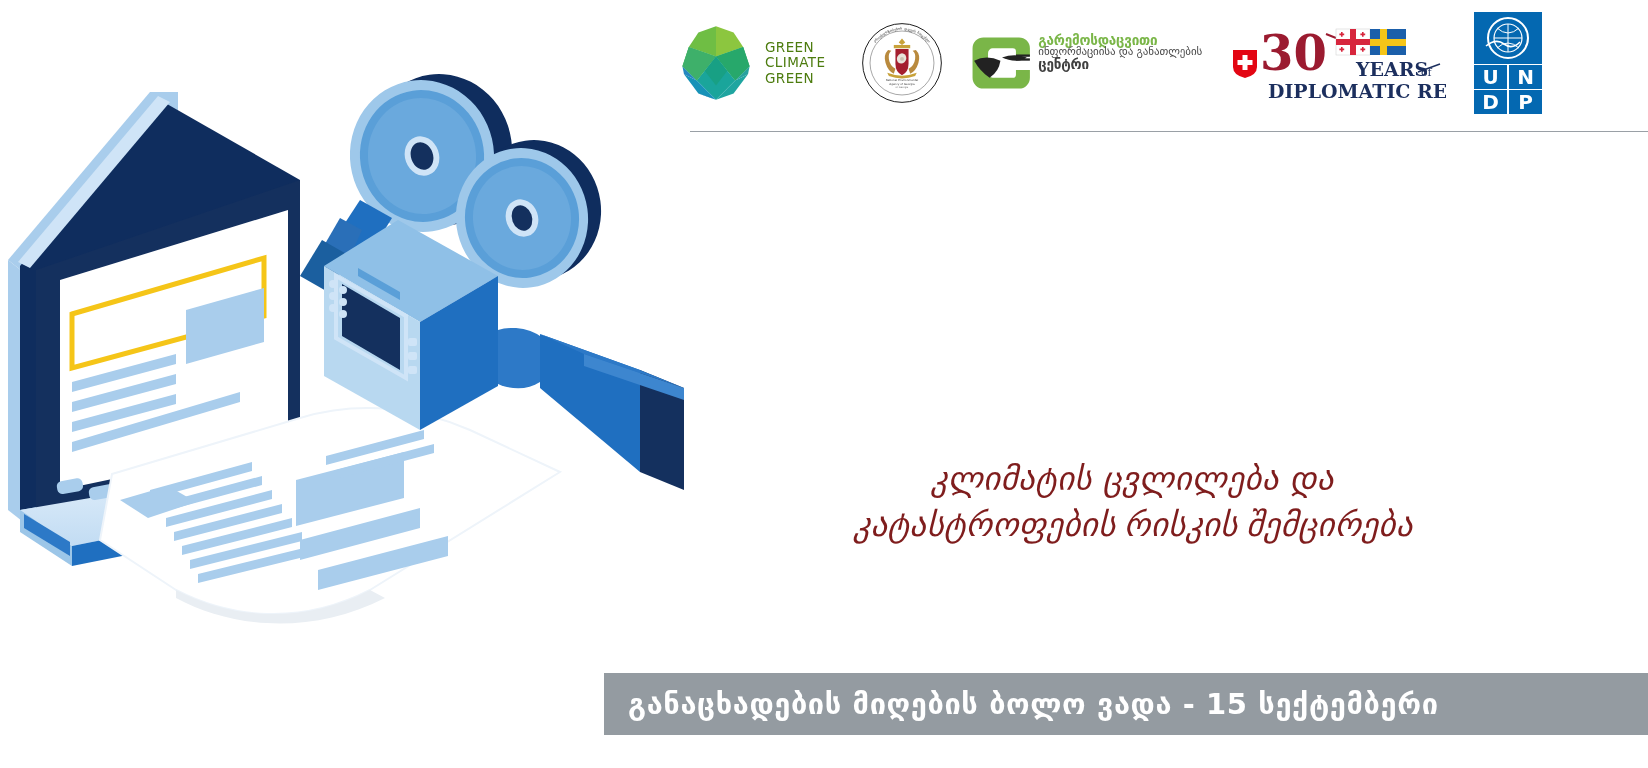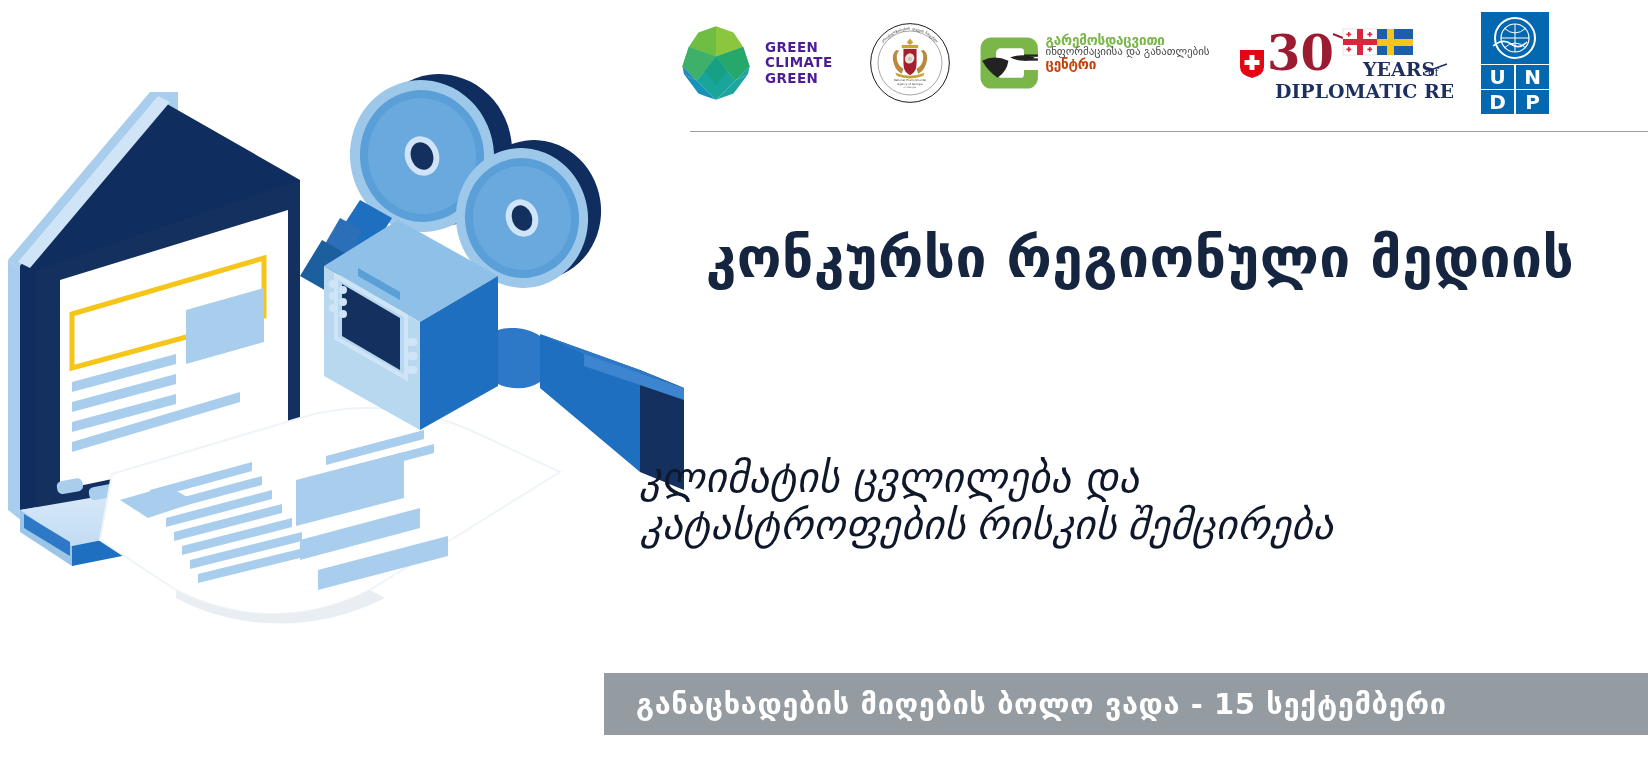--- a/index.html
+++ b/index.html
@@ -19,30 +19,30 @@
   .logo-strip{
     position:absolute;left:676px;top:8px;width:972px;height:110px;
     display:flex;align-items:center;gap:0px;
   }
   .logo{display:flex;align-items:center;flex:0 0 auto;}
 
   .gcf{margin-left:0px;}
   .gcf svg{display:block;}
   .gcf-text{
     font-family:"DejaVu Sans","Liberation Sans",sans-serif;
-    font-weight:bold;font-size:13.5px;line-height:15.5px;
-    color:#4c1d95;letter-spacing:.4px;margin-left:9px;
+    font-weight:normal;font-size:13.5px;line-height:15.5px;
+    color:#4d7c0f;letter-spacing:.4px;margin-left:9px;
   }
 
   .emblem{margin-left:36px;}
   .eiec{margin-left:28px;display:flex;align-items:flex-start;}
   .eiec-text{margin-left:5px;}
   .eiec-l1{font-size:13.5px;font-weight:bold;color:#7ab648;line-height:13px;letter-spacing:-.2px;}
   .eiec-l2{font-size:11px;font-weight:normal;color:#4a4a4a;line-height:10px;letter-spacing:-.1px;}
-  .eiec-l3{font-size:13.5px;font-weight:bold;color:#c2410c;line-height:14px;letter-spacing:-.2px;}
+  .eiec-l3{font-size:13.5px;font-weight:bold;color:#404040;line-height:14px;letter-spacing:-.2px;}
 
   .sdc{margin-left:30px;display:flex;align-items:flex-start;}
   .sdc-shield{margin-top:2px;}
   .sdc-text{margin-left:8px;font-size:9.3px;line-height:11.6px;color:#2e2e2e;}
   .sdc-text .bold{font-weight:bold;margin-top:9px;display:block;line-height:11.6px;}
 
   .dipl{}
   .undp{margin-left:28px;}
 
   .divider{
@@ -57,37 +57,37 @@
     color:#15243f;
     font-family:"DejaVu Sans","Liberation Sans",sans-serif;
     font-weight:bold;
     font-size:55px;line-height:72px;
     letter-spacing:.5px;
   }
   .headline .l2{display:block;}
 
   .subtitle{
     position:absolute;left:640px;top:455px;width:985px;
-    text-align:left;padding-right:18px;
-    color:#0f172a;
+    text-align:center;padding-right:18px;
+    color:#7f1d1d;
     font-family:"DejaVu Sans","Liberation Sans",sans-serif;
     font-style:italic;font-weight:500;
-    font-size:41px;line-height:47px;letter-spacing:.3px;
+    font-size:33px;line-height:47px;letter-spacing:.3px;
   }
   .subtitle .l2{display:block;font-family:Liberation Serif, serif;}
 
   
   .bottom-bar{
     position:absolute;left:604px;top:673px;width:1060px;height:62px;
     background:#949ba1;
     display:flex;align-items:center;
   }
   .bottom-bar-text{
     color:#ffffff;font-weight:bold;font-size:29px;letter-spacing:.6px;
-    margin-left:32px;white-space:nowrap;
+    margin-left:24px;white-space:nowrap;
     font-family:"DejaVu Sans","Liberation Sans",sans-serif;
   }
 </style>
 </head>
 <body>
 
 <div class="poster">
 
   <div class="illustration">
     <svg viewBox="0 0 700 580" xmlns="http://www.w3.org/2000/svg">
@@ -348,21 +348,20 @@
         <text x="16.5" y="97" font-size="20" font-weight="bold" fill="#ffffff" text-anchor="middle" font-family="'DejaVu Sans','Liberation Sans',sans-serif">D</text>
         <text x="51.5" y="97" font-size="20" font-weight="bold" fill="#ffffff" text-anchor="middle" font-family="'DejaVu Sans','Liberation Sans',sans-serif">P</text>
       </svg>
     </div>
 
   </div>
 
   <div class="divider"></div>
 
   <div class="headline">
-    <span>კონკურსი რეგიონული მედიის</span>
   </div>
 
   <div class="subtitle">
     <span>კლიმატის ცვლილება და</span>
     <span class="l2">კატასტროფების რისკის შემცირება</span>
   </div>
 
   <div class="bottom-bar">
     <span class="bottom-bar-text">განაცხადების მიღების ბოლო ვადა -  15 სექტემბერი</span>
   </div>

